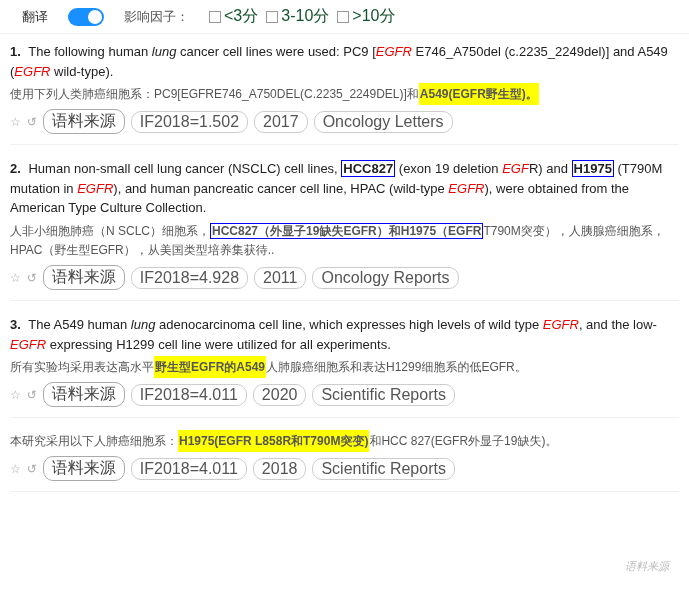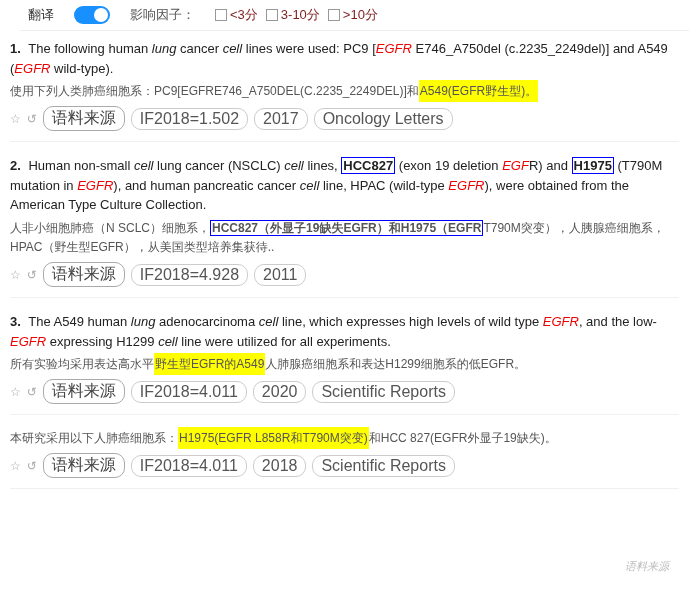--- a/index.html
+++ b/index.html
@@ -10,26 +10,25 @@
       color: #222;
       width: 689px;
       min-height: 594px;
       overflow-x: hidden;
     }
 
     
     .top-bar {
       display: flex;
       align-items: center;
-      padding: 6px 8px;
+      padding: 6px 22px;
       background: #fff;
       border-bottom: 1px solid #eee;
       gap: 20px;
       font-size: 13px;
-      margin-left: 20px;
     }
     .top-bar-label {
       font-size: 13px;
       color: #333;
     }
     .toggle-switch {
       display: inline-flex;
       align-items: center;
       position: relative;
     }
@@ -56,22 +55,22 @@
     }
     .if-filters {
       display: flex;
       align-items: center;
       gap: 8px;
     }
     .if-filter-item {
       display: flex;
       align-items: center;
       gap: 3px;
-      font-size: 13px;
-      color: #7f1d1d;
+      font-size: 16px;
+      color: #14532d;
     }
     .checkbox-box {
       width: 12px;
       height: 12px;
       border: 1px solid #999;
       display: inline-block;
       background: #fff;
     }
 
     
@@ -94,33 +93,33 @@
       color: #222;
       margin-bottom: 4px;
     }
     .result-cn {
       font-size: 12px;
       color: #555;
       line-height: 1.6;
       margin-bottom: 5px;
     }
     .italic-cell {
-      font-style: italic;
     }
     .italic-lung {
       font-style: italic;
     }
     .gene-highlight {
       font-style: italic;
       color: #e00;
     }
     .highlight-box {
       background: #ff0;
       font-style: normal;
       padding: 4px 1px;
+      font-weight: bold;
     }
     .highlight-box-blue {
       border: 1.5px solid #00f;
       background: transparent;
       font-style: normal;
       padding: 0 1px;
       font-weight: bold;
     }
     .meta-row {
       display: flex;
@@ -207,20 +206,21 @@
     </div>
     <div class="result-cn">
       人非小细胞肺癌（N SCLC）细胞系，<span class="highlight-box-blue">HCC827（外显子19缺失EGFR）和H1975（EGFR</span>T790M突变），人胰腺癌细胞系，HPAC（野生型EGFR），从美国类型培养集获待..
     </div>
     <div class="meta-row">
       <span class="star-icon">☆</span>
       <span class="refresh-icon">↺</span>
       <span class="tag tag-source">语料来源</span>
       <span class="tag">IF2018=4.928</span>
       <span class="tag">2011</span>
+      <span class="tag">Oncology Reports</span>
     </div>
   </div>
 
   <div class="result-item">
     <div class="result-en">
       <span class="result-num">3.</span>
       The A549 human <span class="italic-lung">lung</span> adenocarcinoma <span class="italic-cell">cell</span> line, which expresses high levels of wild type <span class="gene-highlight">EGFR</span>, and the low-<span class="gene-highlight">EGFR</span> expressing H1299 <span class="italic-cell">cell</span> line were utilized for all experiments.
     </div>
     <div class="result-cn">
       所有实验均采用表达高水平<span class="highlight-box">野生型EGFR的A549</span>人肺腺癌细胞系和表达H1299细胞系的低EGFR。

